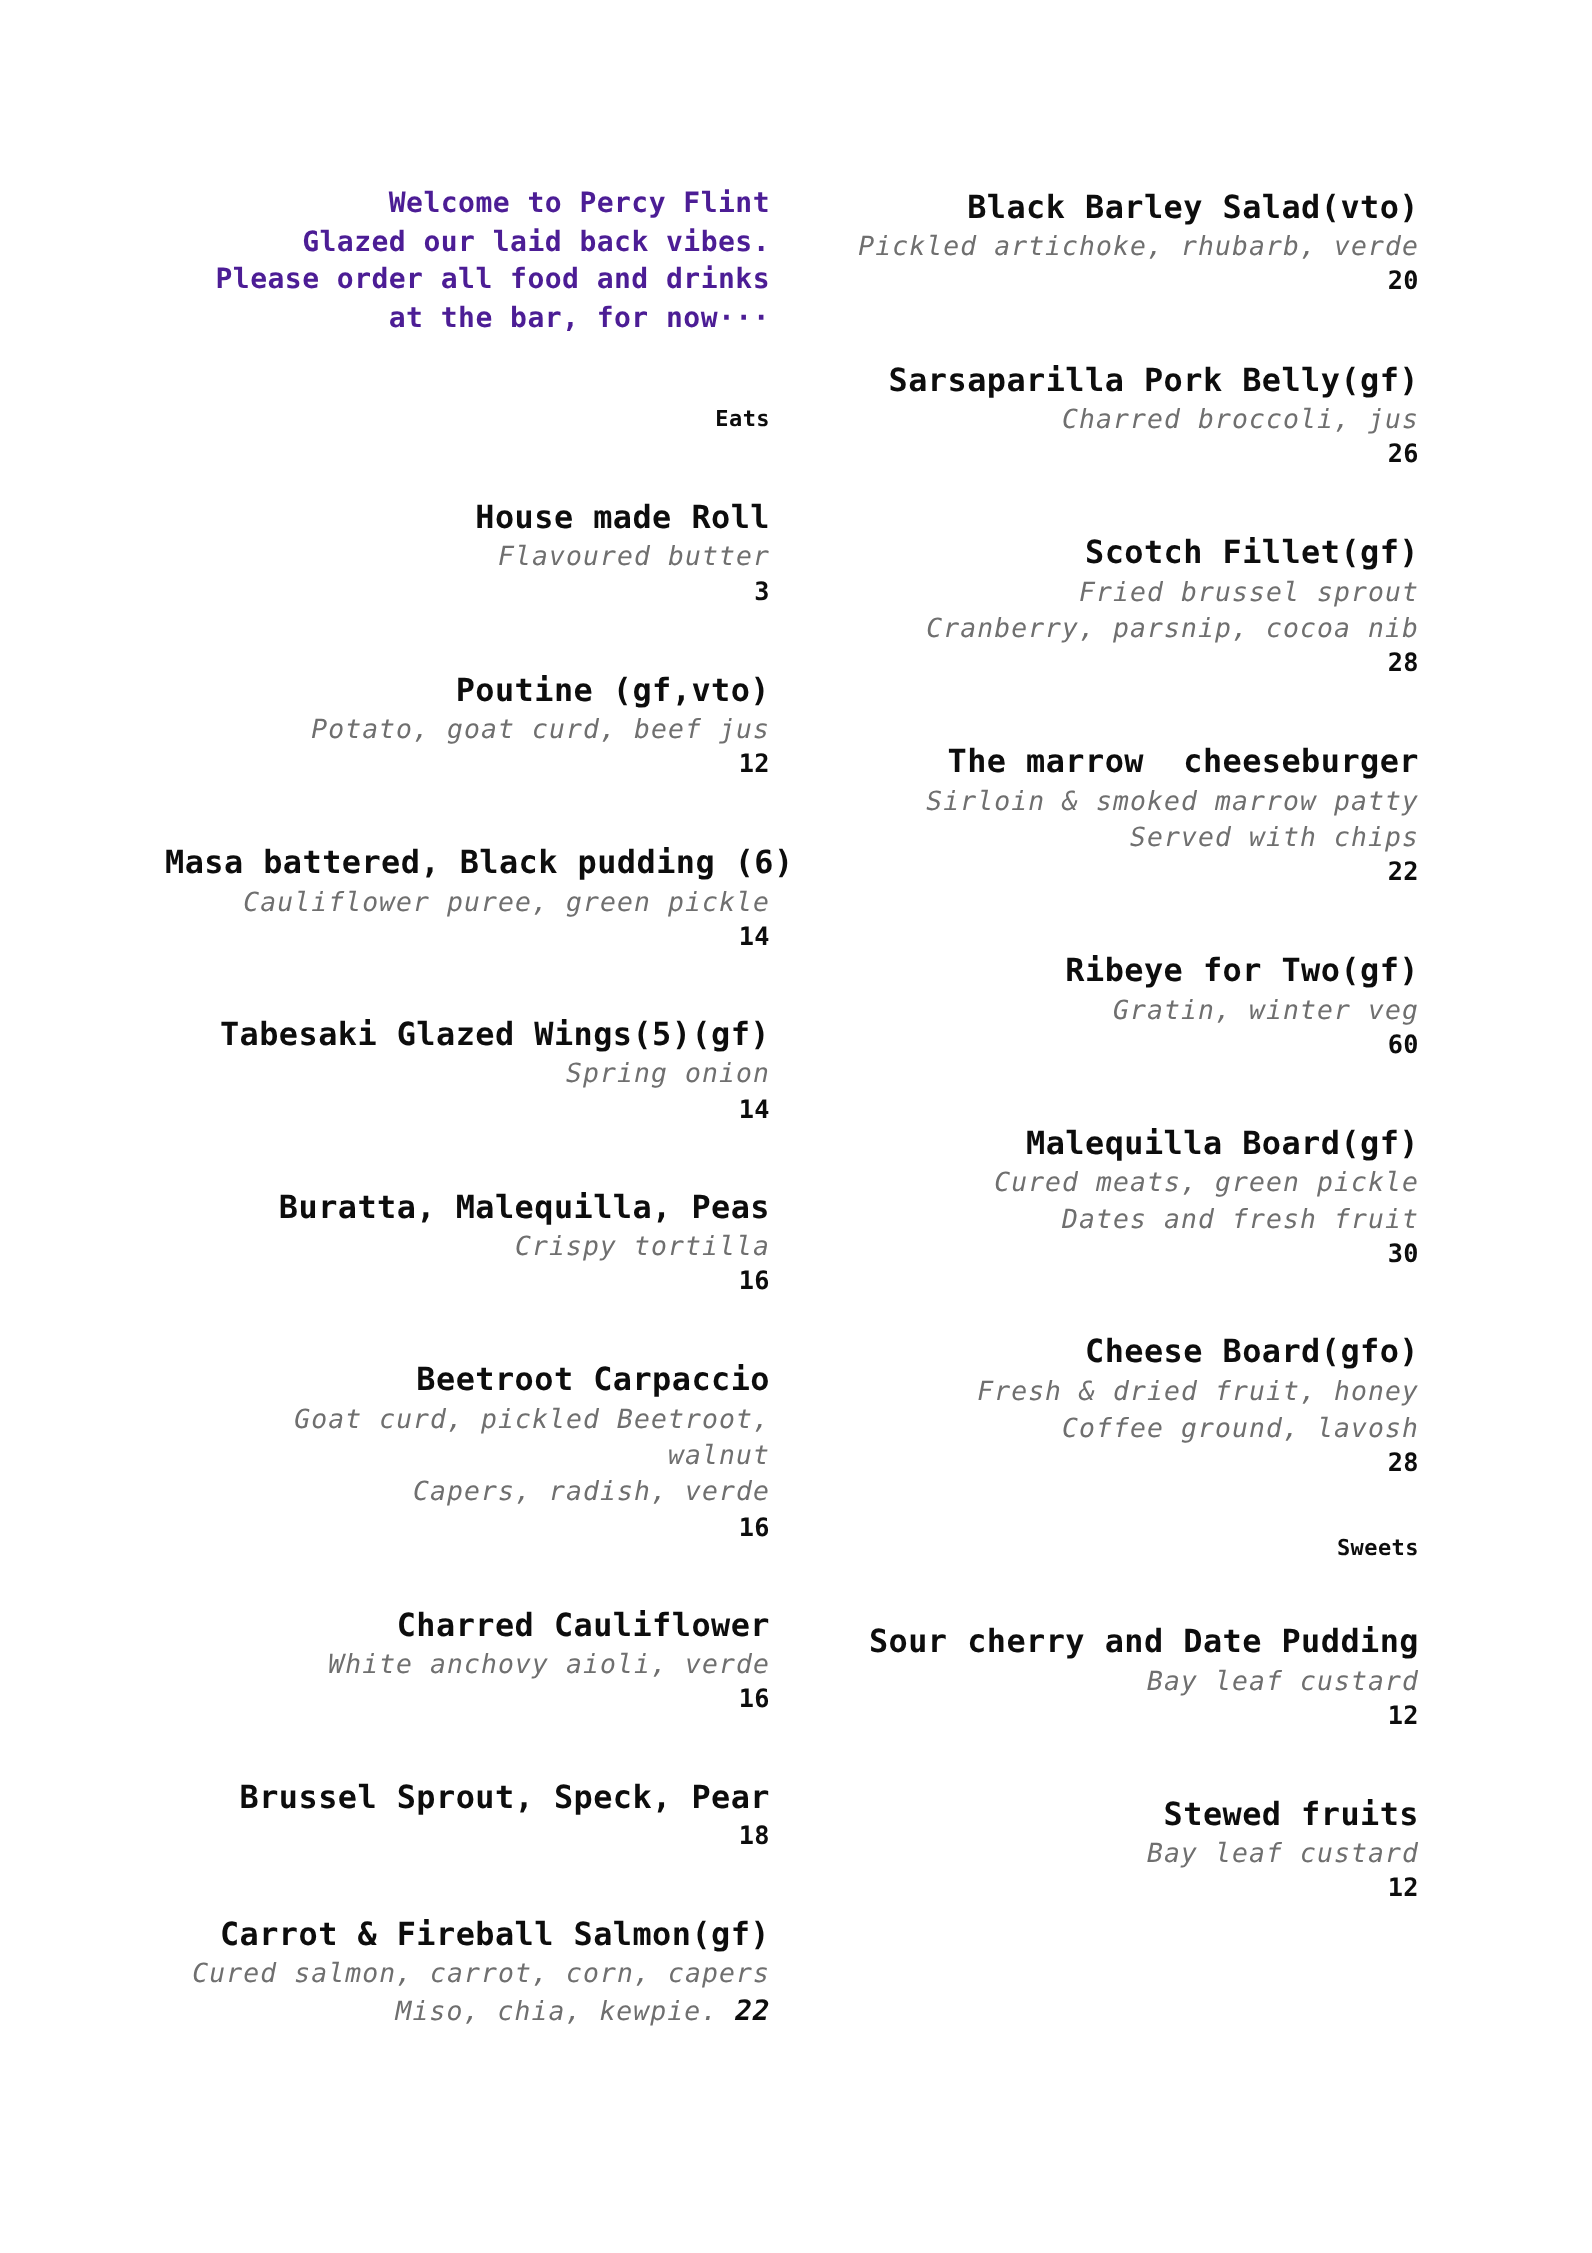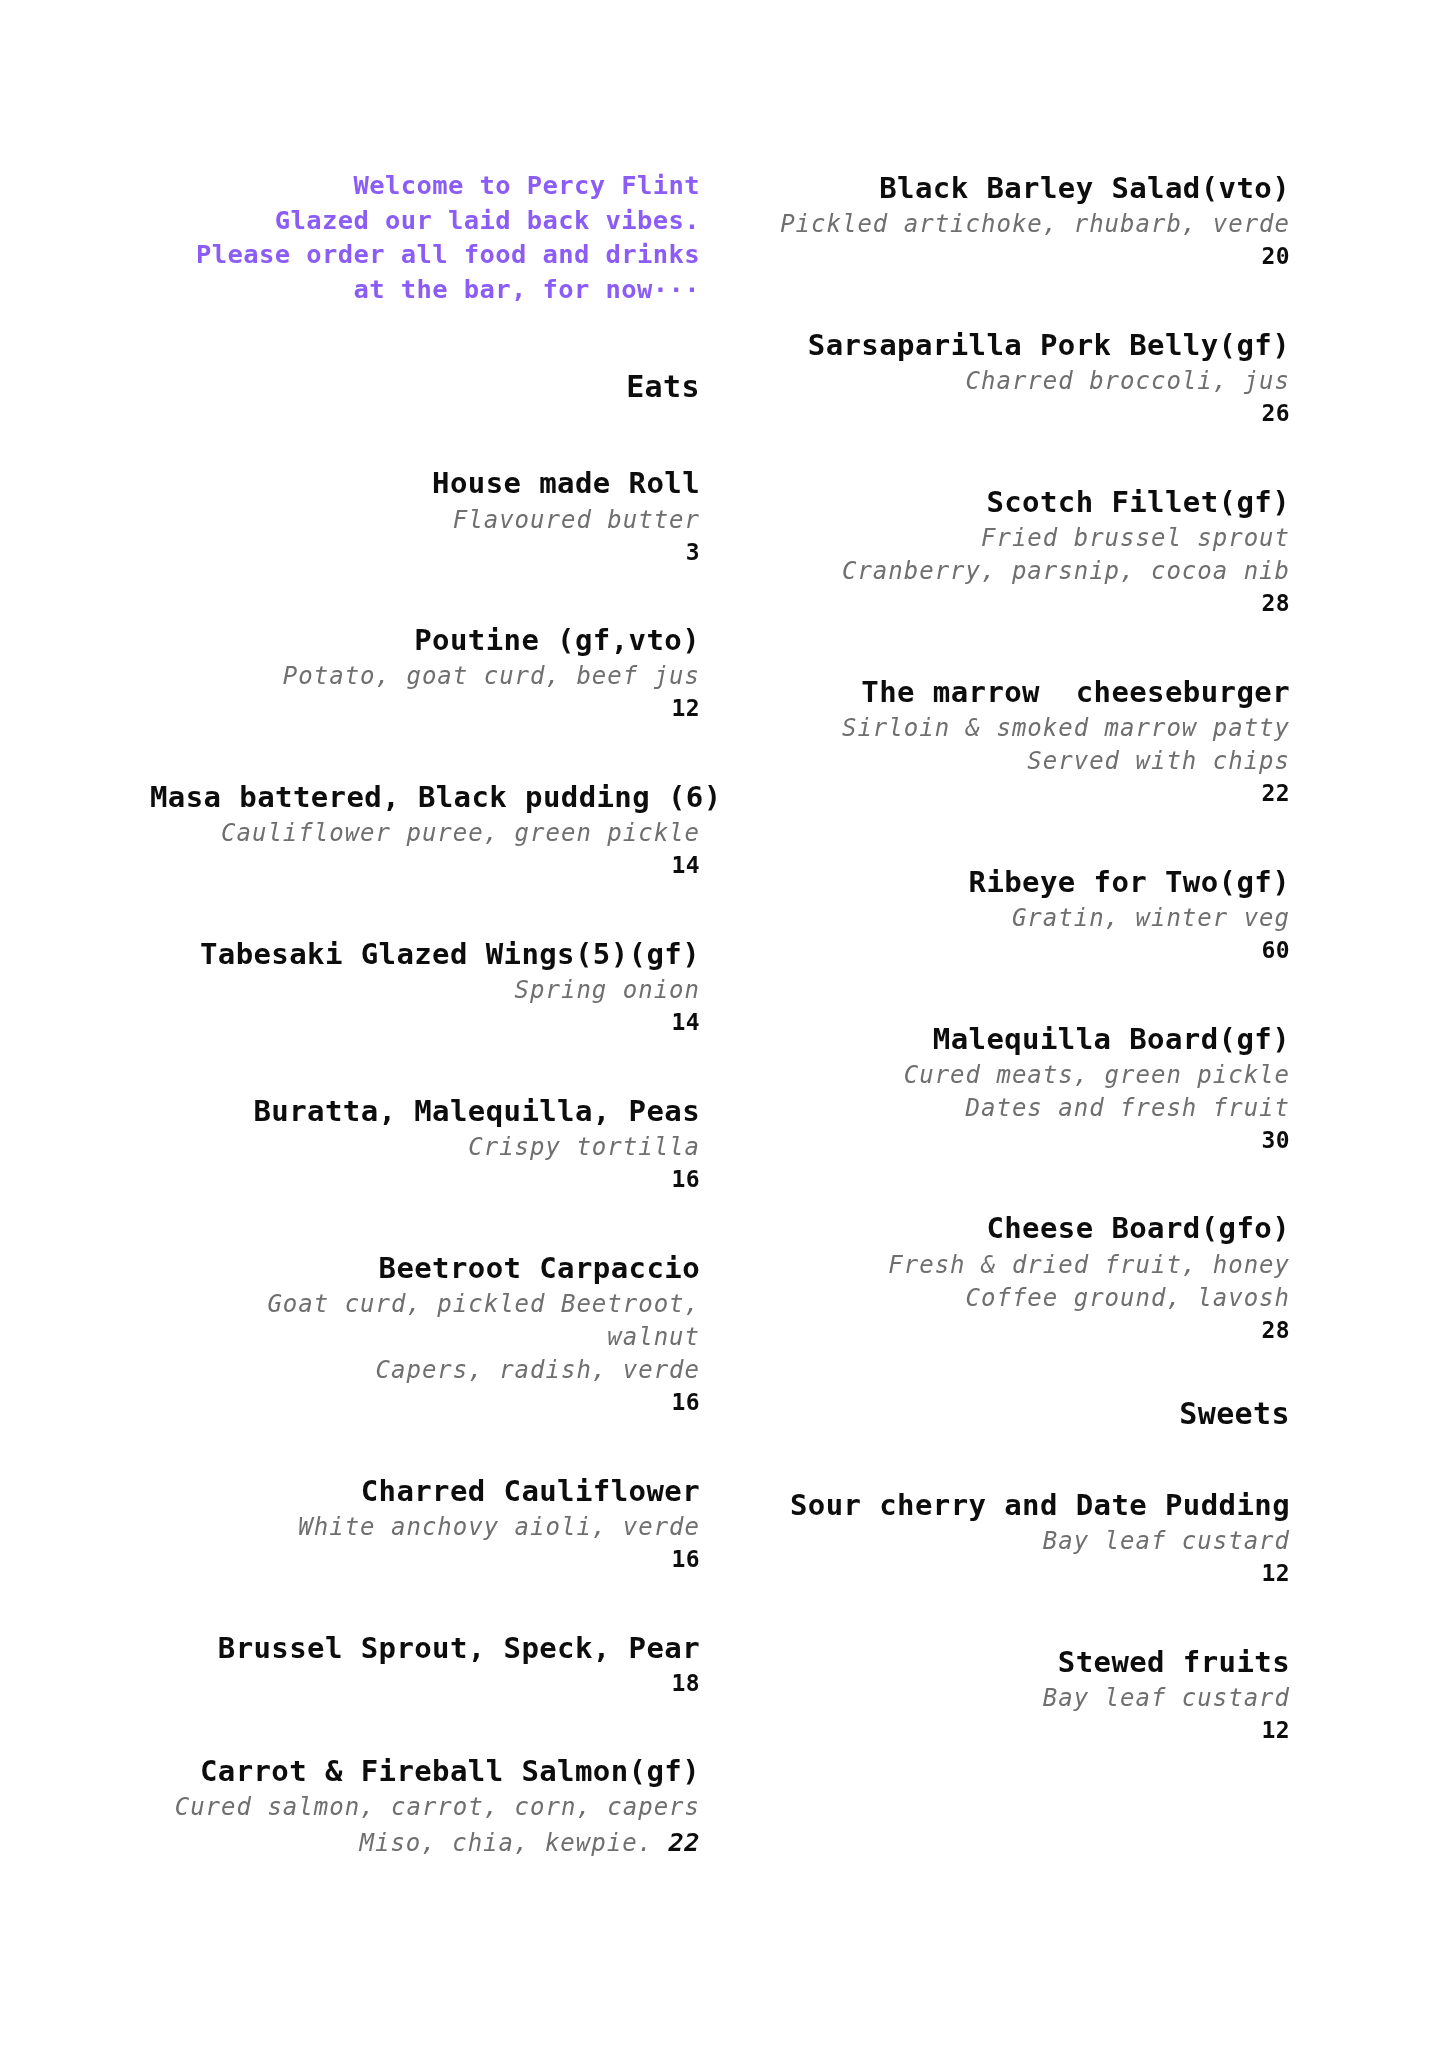--- a/index.html
+++ b/index.html
@@ -49,27 +49,27 @@
 
   
   .intro {
     margin: 0 0 60px 0;
   }
   .intro-line {
     font-size: 25.5px;
     font-weight: bold;
     letter-spacing: 0.4px;
     line-height: 1.36;
-    color: #8b5cf6;
+    color: #4c1d95;
     white-space: pre;
   }
 
   
   .section-head {
-    font-size: 30px;
+    font-size: 20px;
     font-weight: bold;
     letter-spacing: 0.4px;
     color: #0d0d0d;
     line-height: 1.36;
     margin: 0 0 56px 0;
     white-space: pre;
   }
   .section-head.sweets {
     margin-top: 48px;
     margin-bottom: 50px;

